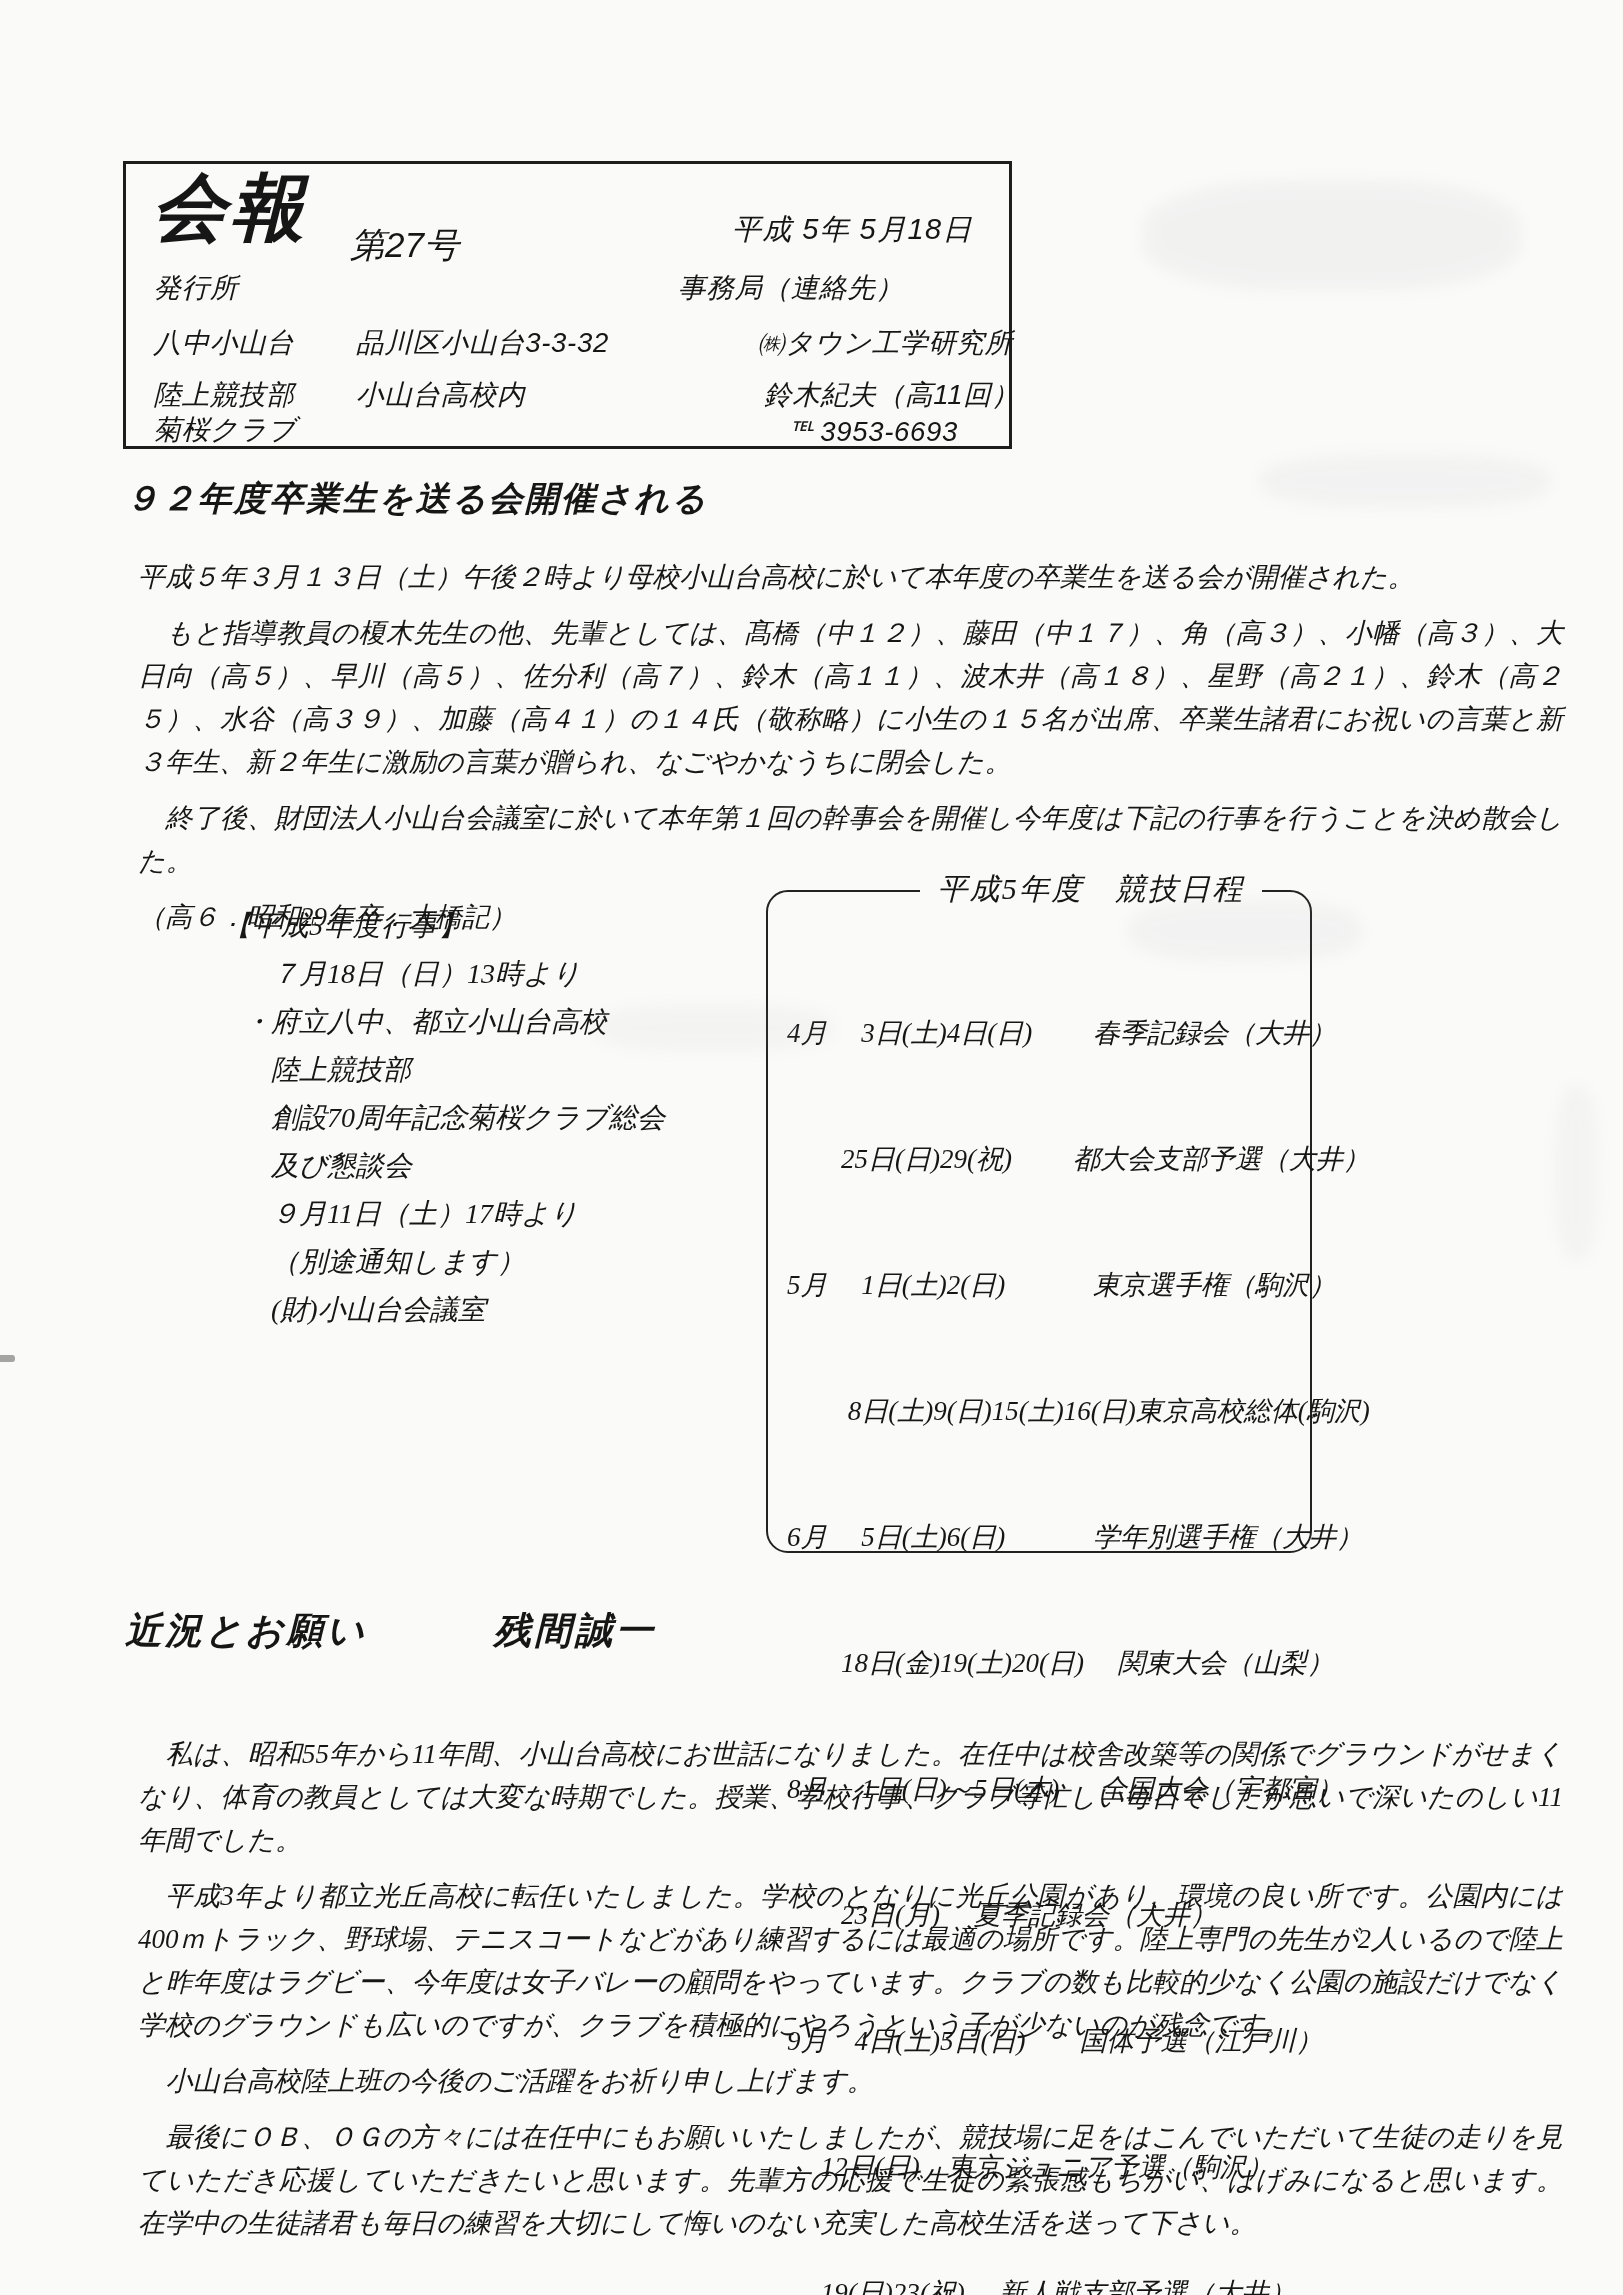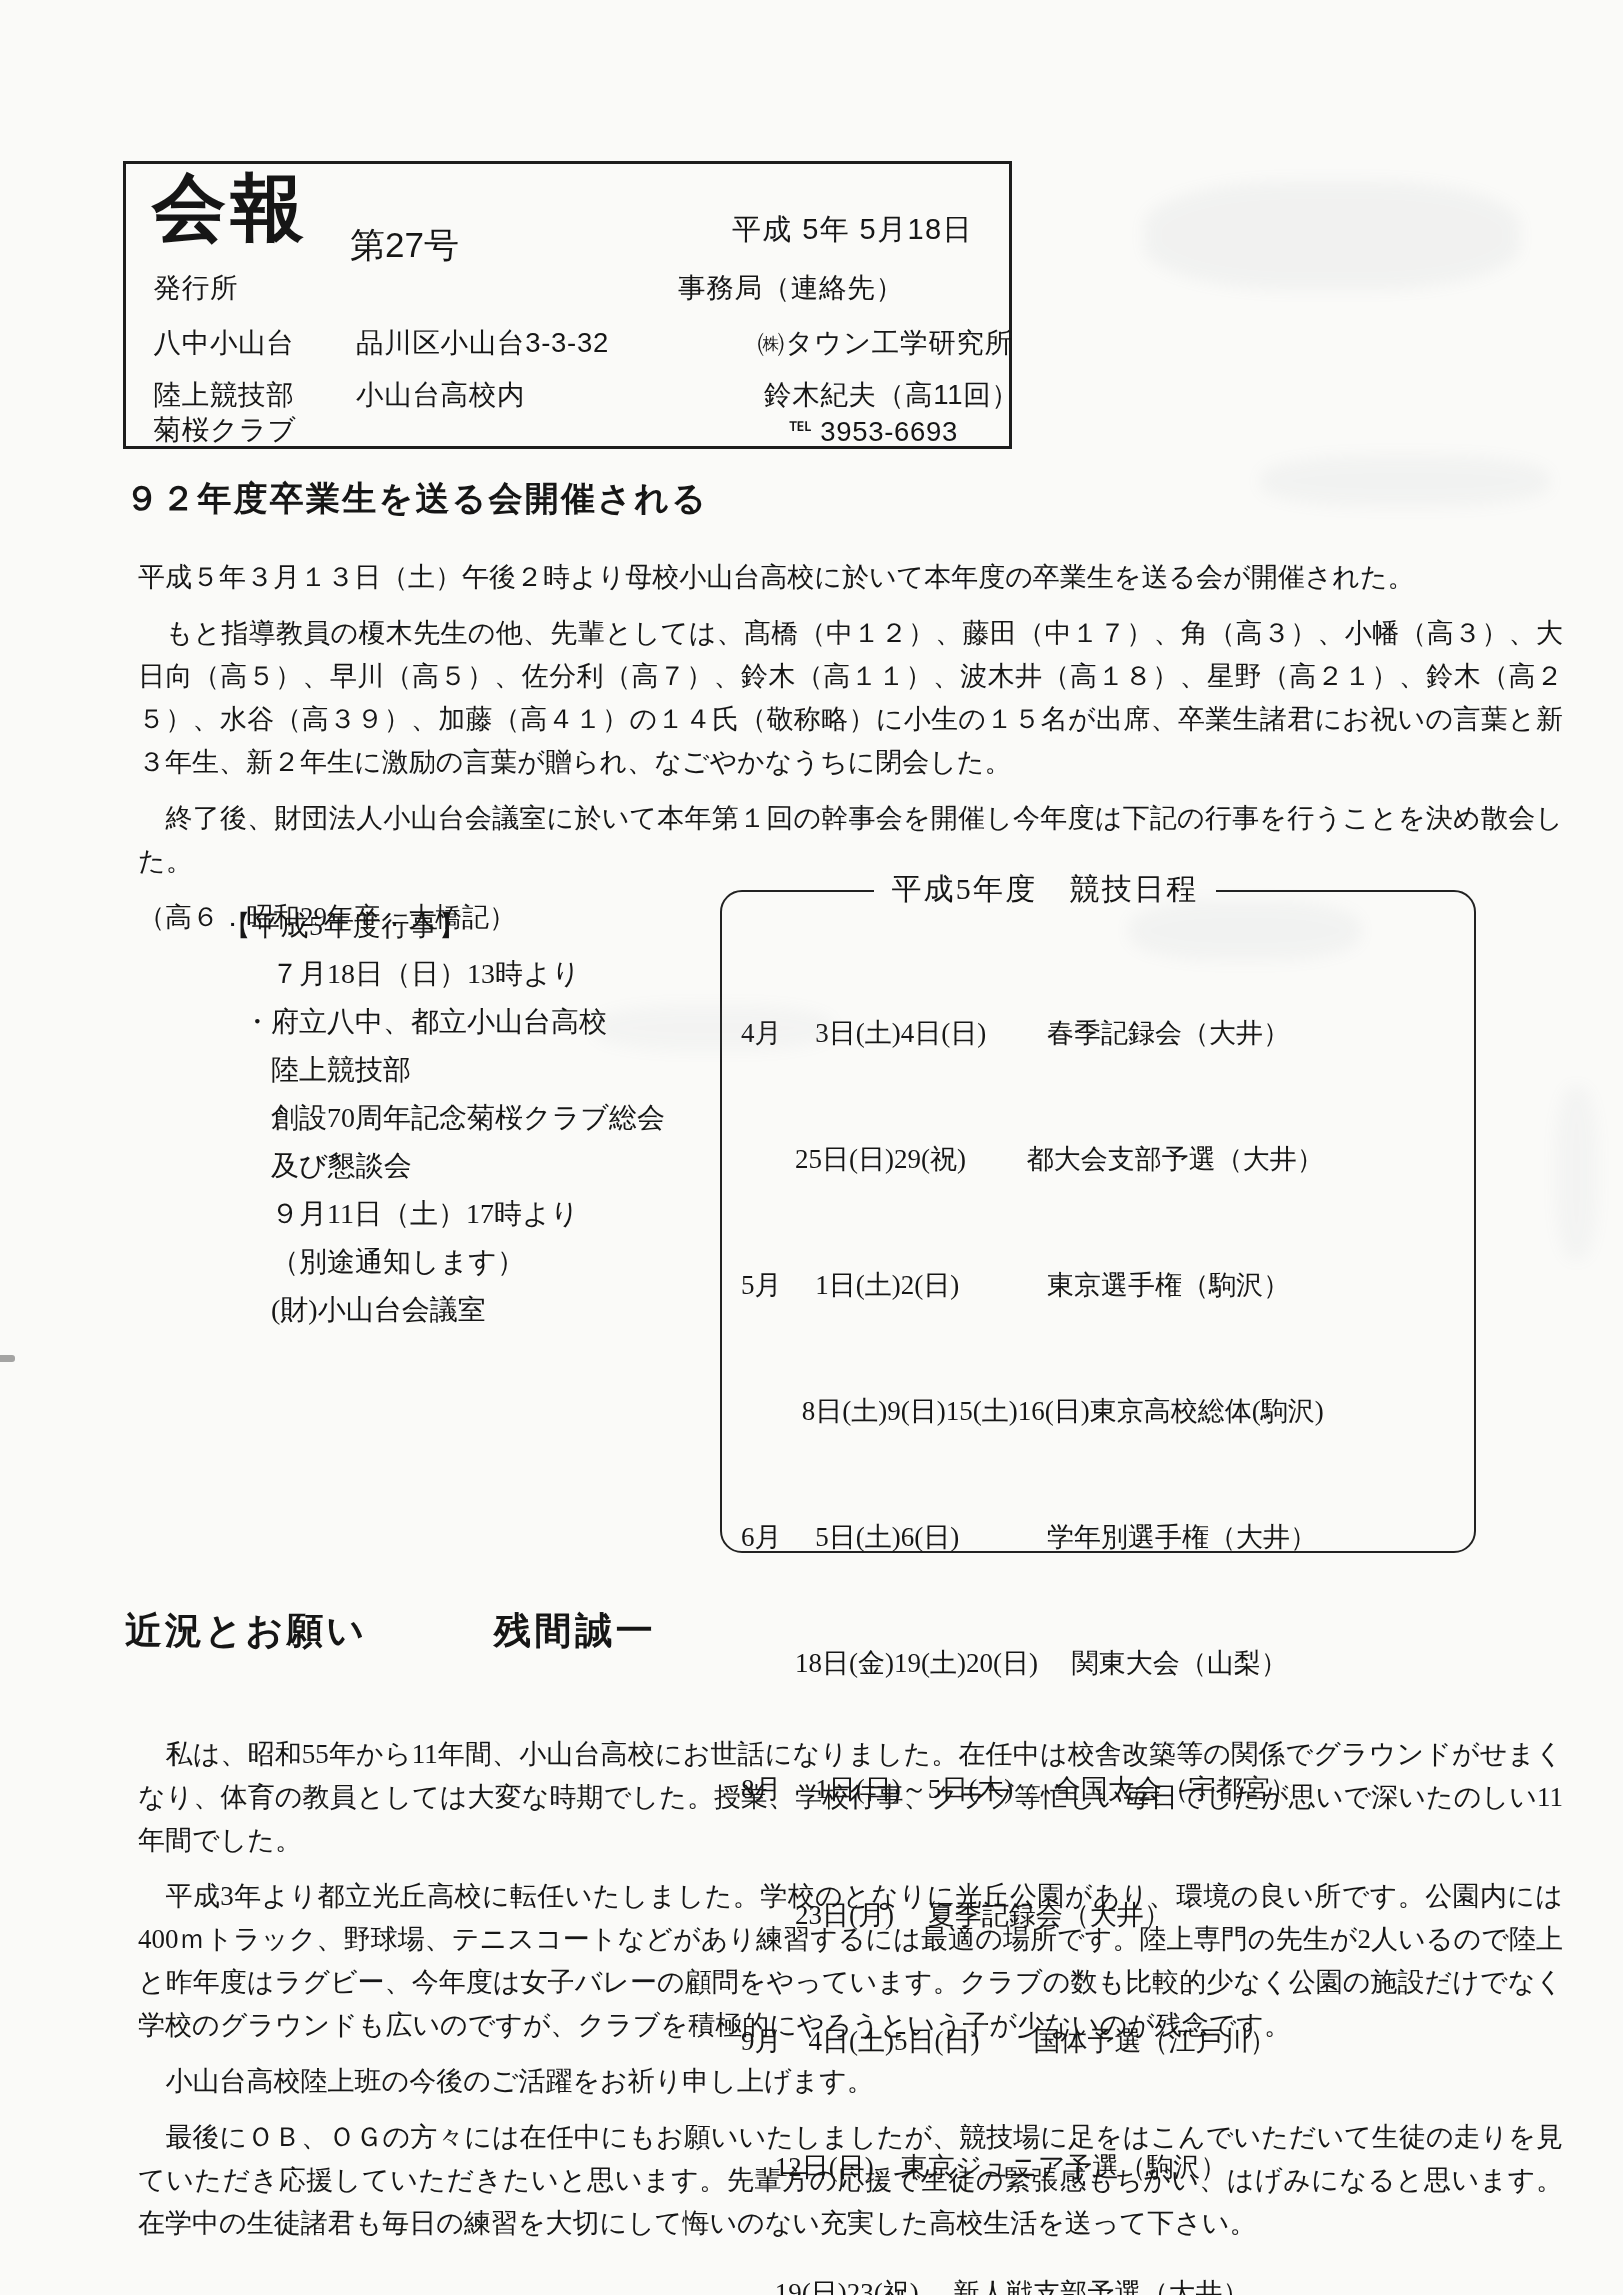--- a/index.html
+++ b/index.html
@@ -1,20 +1,21 @@
 <!DOCTYPE html>
 <html style="font-size:11.6px"><head>
 <meta charset="utf-8">
 <style>
   html,body{margin:0;padding:0;background:#e8e8e6;}
   .page{
     position:relative; width:1624px; height:2295px;
     background:#fafaf8; color:#161616;
     font-family:"Liberation Serif", serif;
     overflow:hidden;
+    font-style:italic;
   }
   
   .hbox{position:absolute; left:123px; top:161px; width:889px; height:288px;
         border:3.6px solid #1d1d1d; box-sizing:border-box;}
   .masthead{position:absolute; left:26px; top:2.9px; font-family:"Liberation Sans",sans-serif;
             font-weight:bold; font-size:74px; letter-spacing:4.3px; line-height:1.1;}
   .issue{position:absolute; left:224px; top:58px; font-family:"Liberation Sans",sans-serif;
          font-size:35px;}
   .hdate{position:absolute; right:36px; top:46px; font-family:"Liberation Sans",sans-serif;
          font-size:29px; letter-spacing:1.4px;}
@@ -30,21 +31,21 @@
         font-size:27px; line-height:43px; text-align:justify;}
   .art1 p, .art2 p{margin:13px;}
   .noind{text-indent:0;}
   .ind{text-indent:27.5px;}
   
   .events{position:absolute; left:223px; top:902px; font-size:28px; line-height:48px;}
   .ehead{letter-spacing:0.7px;}
   .evt.b{margin-left:20px;}
   .evt.p{margin-left:48px;}
   
-  .sbox{position:absolute; left:720px; top:890px; width:756px; height:663px;
+  .sbox{position:absolute; left:766px; top:890px; width:546px; height:663px;
         border:2.9px solid #222; border-radius:22px; box-sizing:border-box;}
   .stitle{position:absolute; top:-23px; left:152px; background:#fafaf8;
           padding:0 17.4px; font-size:30px; letter-spacing:2.2px; white-space:nowrap;}
   .srows{position:absolute; left:19px; top:36px; right:5.8px;
          font-size:27px; line-height:42px; white-space:pre;}
   
   .a2head{position:absolute; left:125px; top:1606px; font-family:"Liberation Sans",sans-serif;
           font-weight:700; font-size:37px; letter-spacing:2.9px;}
   .a2auth{position:absolute; left:494px; top:1606px; font-family:"Liberation Sans",sans-serif;
           font-weight:700; font-size:37px; letter-spacing:3.6px;}

